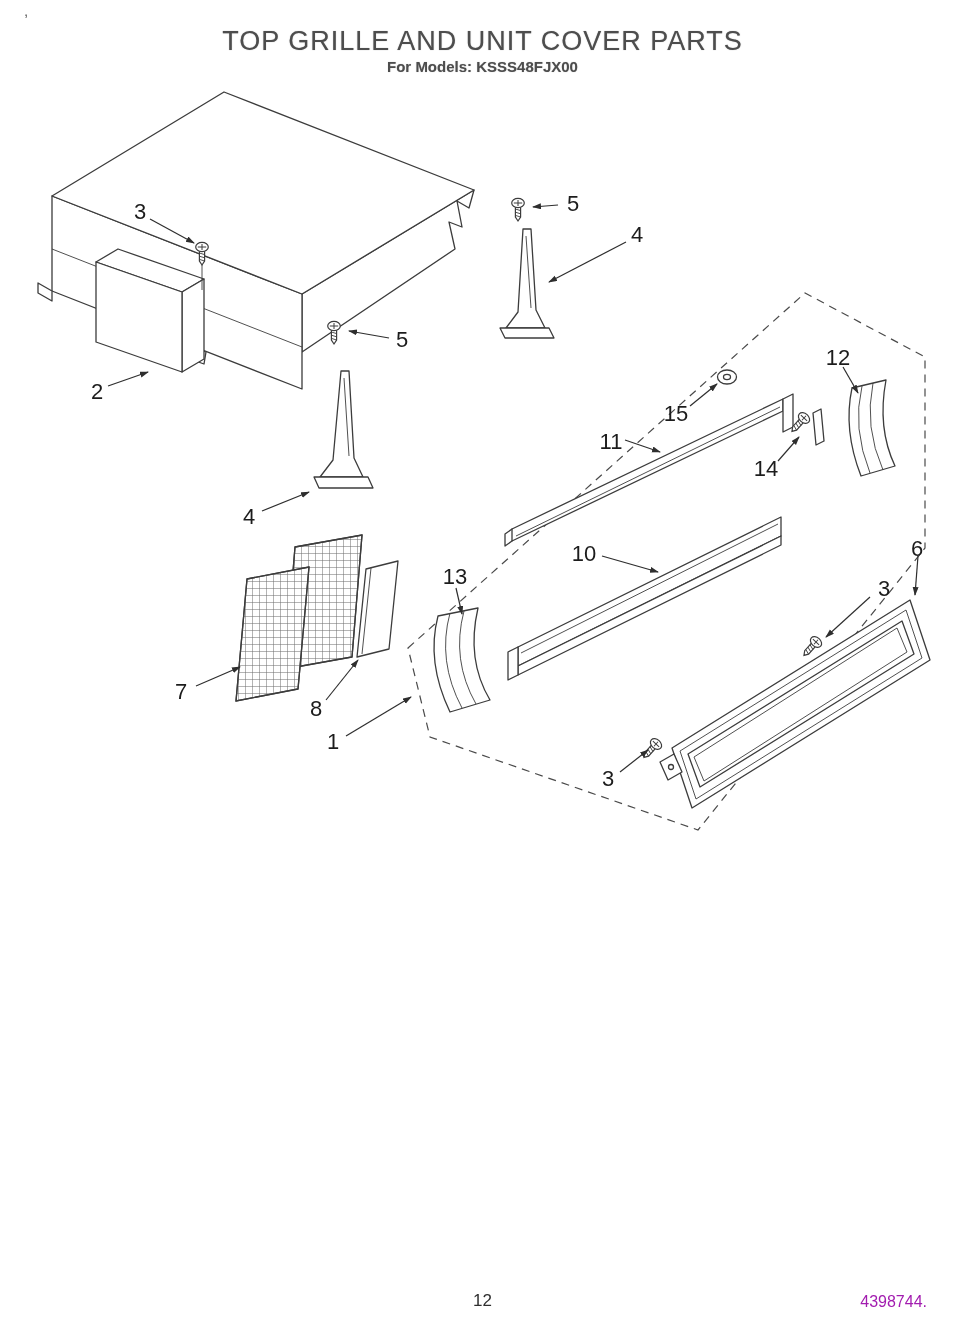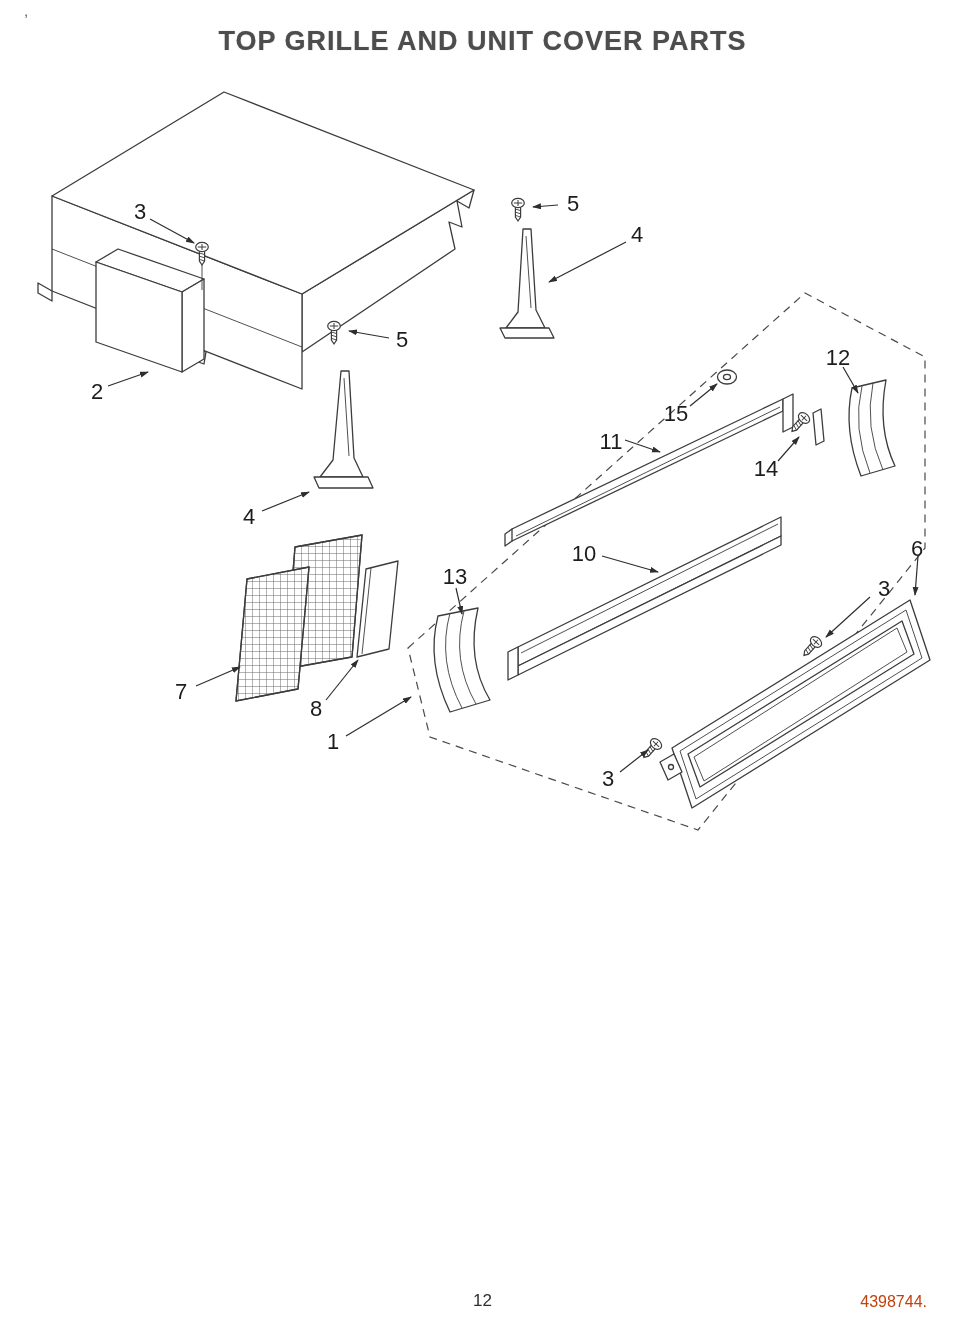--- a/index.html
+++ b/index.html
@@ -3,30 +3,30 @@
 <meta charset="utf-8">
 <style>
   html,body { margin:0; padding:0; background:#ffffff; }
   .page {
     position:relative; width:965px; height:1333px; background:#ffffff;
     font-family:"Liberation Sans", sans-serif; overflow:hidden;
   }
   .scan-speck { position:absolute; top:2px; left:24px; font-size:15px; color:#5a5a5a; }
   .header { position:absolute; top:26px; left:0; width:100%; text-align:center; color:#4d4d4d; }
   .title {
-    margin:0; font-size:27px; font-weight:bold; letter-spacing:1px;
+    margin:0; font-size:27px; font-weight:normal; letter-spacing:1px;
     text-shadow:0 0 1px rgba(90,90,90,0.55);
   }
   .sub { font-size:15px; font-weight:bold; line-height:1.3; text-shadow:0 0 1px rgba(90,90,90,0.45); }
   .diagram-svg { position:absolute; left:0; top:0; width:965px; height:1333px; }
   .footer-page {
     position:absolute; bottom:22px; left:0; width:100%; text-align:center;
     font-size:17px; color:#2f2f2f;
   }
-  .footer-doc { position:absolute; bottom:22px; right:38px; font-size:16px; color:#c2410c; }
+  .footer-doc { position:absolute; bottom:22px; right:38px; font-size:16px; color:#a21caf; }
 
   
   .ln   { stroke:#3c3c3c; stroke-width:1.3; fill:none; stroke-linejoin:round; stroke-linecap:round; }
   .fw   { stroke:#3c3c3c; stroke-width:1.3; fill:#ffffff; stroke-linejoin:round; }
   .thin { stroke:#3c3c3c; stroke-width:0.9; fill:none; stroke-linejoin:round; }
   .dash { stroke:#4a4a4a; stroke-width:1.2; fill:none; stroke-dasharray:8 6; }
   .leader { stroke:#2e2e2e; stroke-width:1.2; fill:none; }
   .callout-label {
     font-family:"Liberation Sans", sans-serif; font-size:22px; fill:#1c1c1c;
     text-anchor:middle;
@@ -34,20 +34,21 @@
 </style>
 </head>
 <body>
 
 <div class="page">
 
   <div class="scan-speck">,</div>
 
   <div class="header">
     <h1 class="title">TOP GRILLE AND UNIT COVER PARTS</h1>
+    <div class="sub">For Models: KSSS48FJX00</div>
   </div>
 
   <svg class="diagram-svg" viewBox="0 0 965 1333">
     <defs>
       <marker id="ah" markerWidth="9" markerHeight="8" refX="8" refY="3" orient="auto" markerUnits="userSpaceOnUse">
         <path d="M0,0 L9,3 L0,6 Z" fill="#2e2e2e"></path>
       </marker>
       <pattern id="gridpat" width="7" height="7" patternUnits="userSpaceOnUse">
         <path d="M0,0 H7 M0,0 V7" stroke="#6a6a6a" stroke-width="1" fill="none"></path>
       </pattern>

